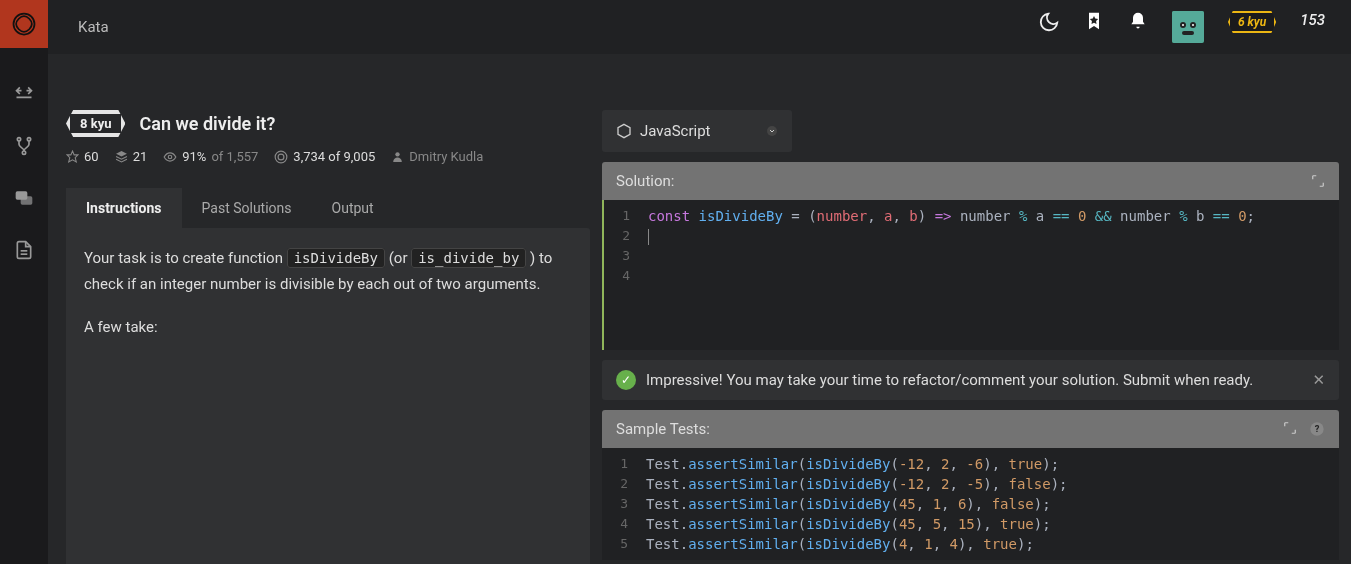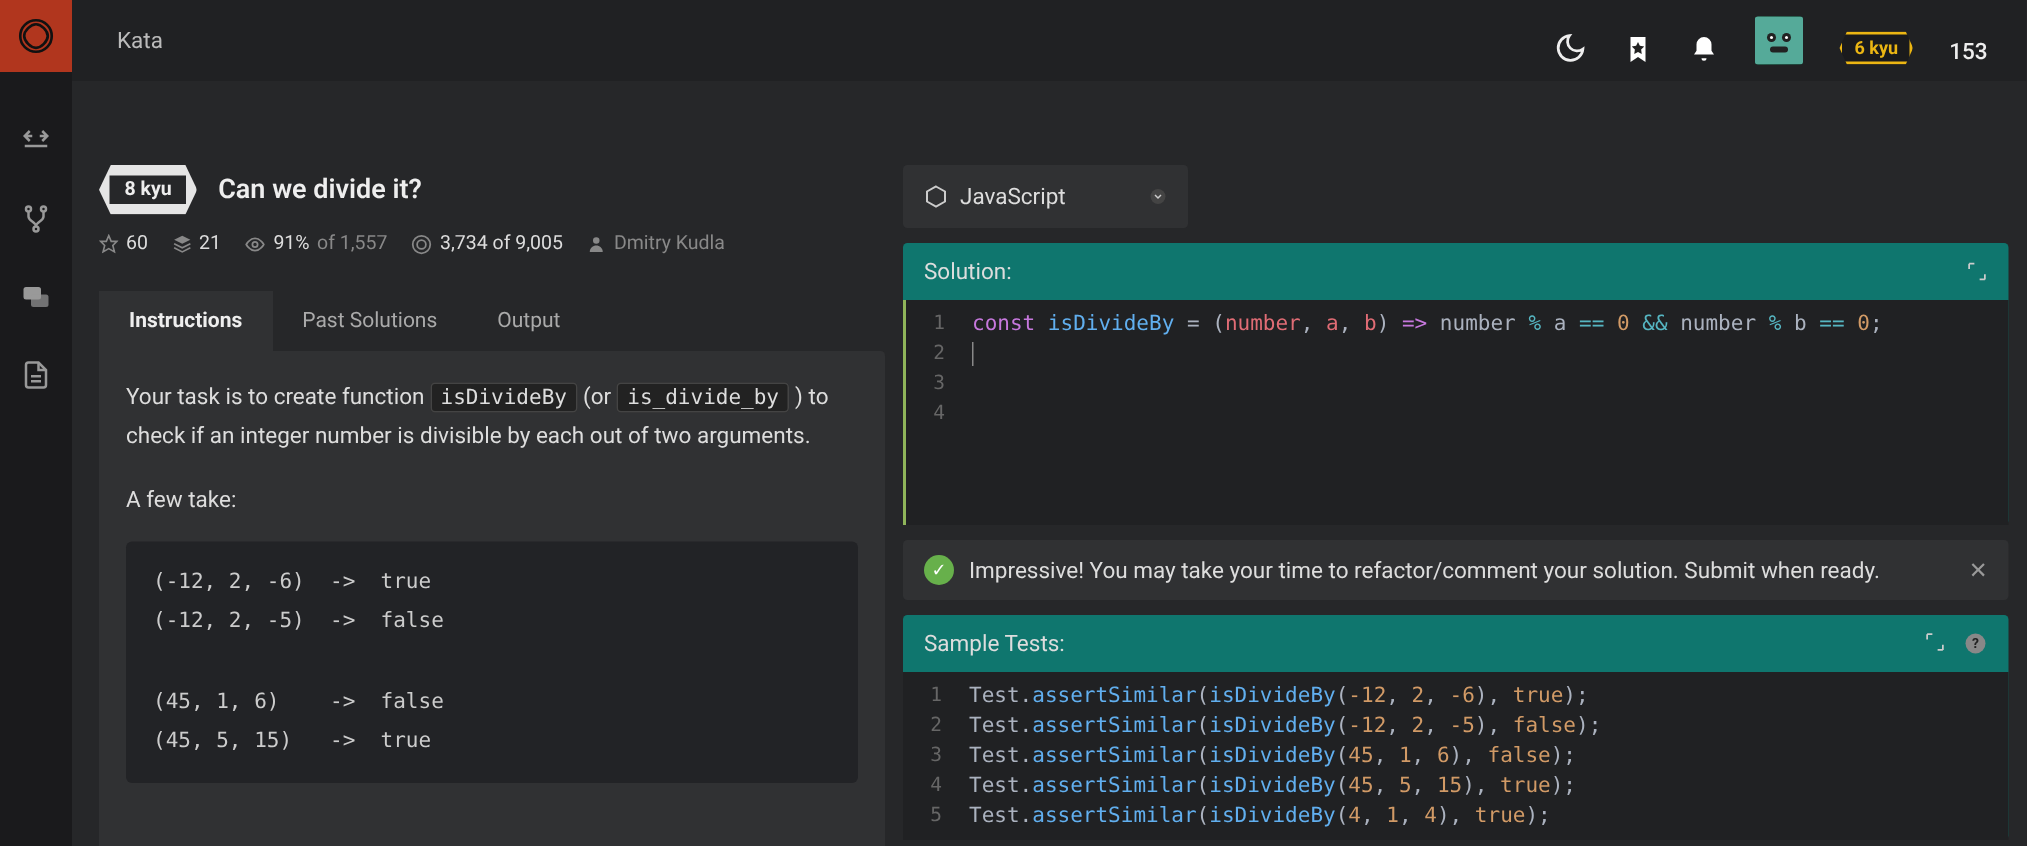--- a/index.html
+++ b/index.html
@@ -6,48 +6,48 @@
 body { font-family: -apple-system, BlinkMacSystemFont, "Segoe UI", Roboto, sans-serif; background: #262729; color: #ccc; font-size: 14px; overflow: hidden; }
 .app { display: flex; height: 100vh; }
 .sidebar { width: 48px; background: #1a1a1c; display: flex; flex-direction: column; align-items: center; padding-top: 0; }
 .logo { width: 48px; height: 48px; background: #b1361e; display: flex; align-items: center; justify-content: center; margin-bottom: 20px; }
 .logo svg { width: 28px; height: 28px; }
 .sidebar-icon { width: 24px; height: 24px; margin: 14px 0; color: #999; cursor: pointer; display: flex; align-items: center; justify-content: center; }
 .main { flex: 1; display: flex; flex-direction: column; gap: 44px; }
 .topbar { display: flex; align-items: center; height: 54px; padding: 0 16px; background: #202123; }
 .topbar-left { flex: 1; display: flex; align-items: center; gap: 16px; }
 .tab { padding: 18px 14px; color: #bbb; font-size: 15px; }
-.topbar-right { display: flex; align-items: flex-end; gap: 24px; padding-right: 10px; }
+.topbar-right { display: flex; align-items: flex-start; gap: 24px; padding-right: 10px; font-style: italic; }
 .topbar-icon { color: #eee; font-size: 18px; cursor: pointer; display: flex; align-items: center; }
 .avatar { width: 32px; height: 32px; border-radius: 2px; background: linear-gradient(135deg,#4a8 0%,#286 50%,#143 100%); display: flex; align-items: center; justify-content: center; overflow: hidden; }
 .badge-kyu { border: 2px solid #ecb613; color: #ecb613; background: #1a1a1c; padding: 2px 8px; font-size: 12px; font-weight: bold; clip-path: polygon(10% 0, 90% 0, 100% 50%, 90% 100%, 10% 100%, 0 50%); }
 .honor { color: #eee; font-size: 15px; font-weight: 500; }
 .content { display: flex; flex: 1; gap: 12px; padding: 12px 12px 0 12px; }
 .left-panel { width: 530px; display: flex; flex-direction: column; padding-left: 6px; }
 .kata-header { margin-bottom: 10px; }
 .kata-title-row { display: flex; align-items: center; gap: 14px; margin-bottom: 12px; }
-.rank-badge { border: 7px solid #e5e5e5; color: #eee; padding: 2px 10px; font-size: 13px; font-weight: bold; clip-path: polygon(12% 0, 88% 0, 100% 50%, 88% 100%, 12% 100%, 0 50%); }
+.rank-badge { border: 4px solid #e5e5e5; color: #eee; padding: 2px 10px; font-size: 13px; font-weight: bold; clip-path: polygon(12% 0, 88% 0, 100% 50%, 88% 100%, 12% 100%, 0 50%); }
 .kata-title { color: #eee; font-size: 18px; font-weight: 600; }
 .stats { display: flex; align-items: flex-start; gap: 16px; color: #888; font-size: 13px; margin-bottom: 14px; }
 .stat { display: flex; align-items: center; gap: 5px; }
 .stat .white { color: #ddd; }
 .tabs { display: flex; gap: 0; }
 .panel-tab { padding: 12px 20px; color: #aaa; cursor: pointer; font-size: 14px; }
 .panel-tab.active { background: #303133; color: #eee; font-weight: bold; }
 .instructions { background: #303133; padding: 18px; flex: 1; overflow-y: auto; color: #ddd; font-size: 15px; line-height: 1.7; border-radius: 0 3px 0 0; }
 .instructions code { background: #222; border: 1px solid #444; padding: 1px 6px; border-radius: 3px; font-family: Consolas, Monaco, monospace; font-size: 14px; }
 .codeblock { background: #222326; border-radius: 4px; padding: 14px 18px; margin-top: 14px; font-family: Consolas, Monaco, monospace; font-size: 14px; line-height: 1.9; color: #ccc; white-space: pre; }
 .right-panel { flex: 1; display: flex; flex-direction: column; gap: 10px; }
 .controls-row { display: flex; gap: 12px; }
 .dropdown { flex: 1; max-width: 190px; background: #303133; border-radius: 3px; padding: 12px 14px; display: flex; align-items: center; justify-content: space-between; cursor: pointer; color: #ddd; font-size: 15px; }
 .dropdown .lang { display: flex; align-items: center; gap: 8px; }
 .editor-opts { display: flex; gap: 8px; margin-left: auto; }
 .opt-btn { background: #303133; color: #ddd; padding: 10px 14px; border-radius: 3px; cursor: pointer; font-size: 14px; }
 .icon-btn { background: #303133; color: #ddd; padding: 10px 12px; border-radius: 3px; cursor: pointer; display: flex; align-items: center; }
-.editor-section { background: #0f766e; border-radius: 3px; }
+.editor-section { background: #737373; border-radius: 3px; }
 .editor-header { display: flex; align-items: center; justify-content: space-between; padding: 10px 14px; color: #ddd; font-size: 15px; }
 .editor-body { display: flex; background: #202123; border-left: 2px solid #8fb55a; min-height: 150px; }
 .gutter { width: 34px; text-align: right; padding: 6px 8px 6px 0; color: #666; font-family: Consolas, Monaco, monospace; font-size: 13px; line-height: 20px; }
 .code-area { flex: 1; padding: 6px 10px; font-family: Consolas, Monaco, monospace; font-size: 14px; line-height: 20px; }
 .code-line { white-space: pre; }
 .kw { color: #c678dd; }
 .fn { color: #61afef; }
 .param { color: #e06c75; }
 .num { color: #d19a66; }
 .op { color: #56b6c2; }
@@ -189,25 +189,20 @@
           <div class="panel-tab active">Instructions</div>
           <div class="panel-tab">Past Solutions</div>
           <div class="panel-tab">Output</div>
         </div>
 
         <div class="instructions">
           <p>
             <span>Your task is to create function </span><code>isDivideBy</code><span> (or </span><code>is_divide_by</code><span> ) to check if an integer number is divisible by each out of two arguments.</span>
           </p>
           <p style="margin-top:18px;">A few take:</p>
-          <div class="codeblock">(-12, 2, -6)  -&gt;  true
-(-12, 2, -5)  -&gt;  false
-
-(45, 1, 6)    -&gt;  false
-(45, 5, 15)   -&gt;  true</div>
         </div>
       </div>
 
       <div class="right-panel">
         <div class="controls-row">
           <div class="dropdown">
             <div class="lang">
               <svg width="16" height="16" viewBox="0 0 24 24" fill="none" stroke="#ccc" stroke-width="2">
                   <path d="M12 2l9 5v10l-9 5-9-5V7z"></path>
                 </svg>

